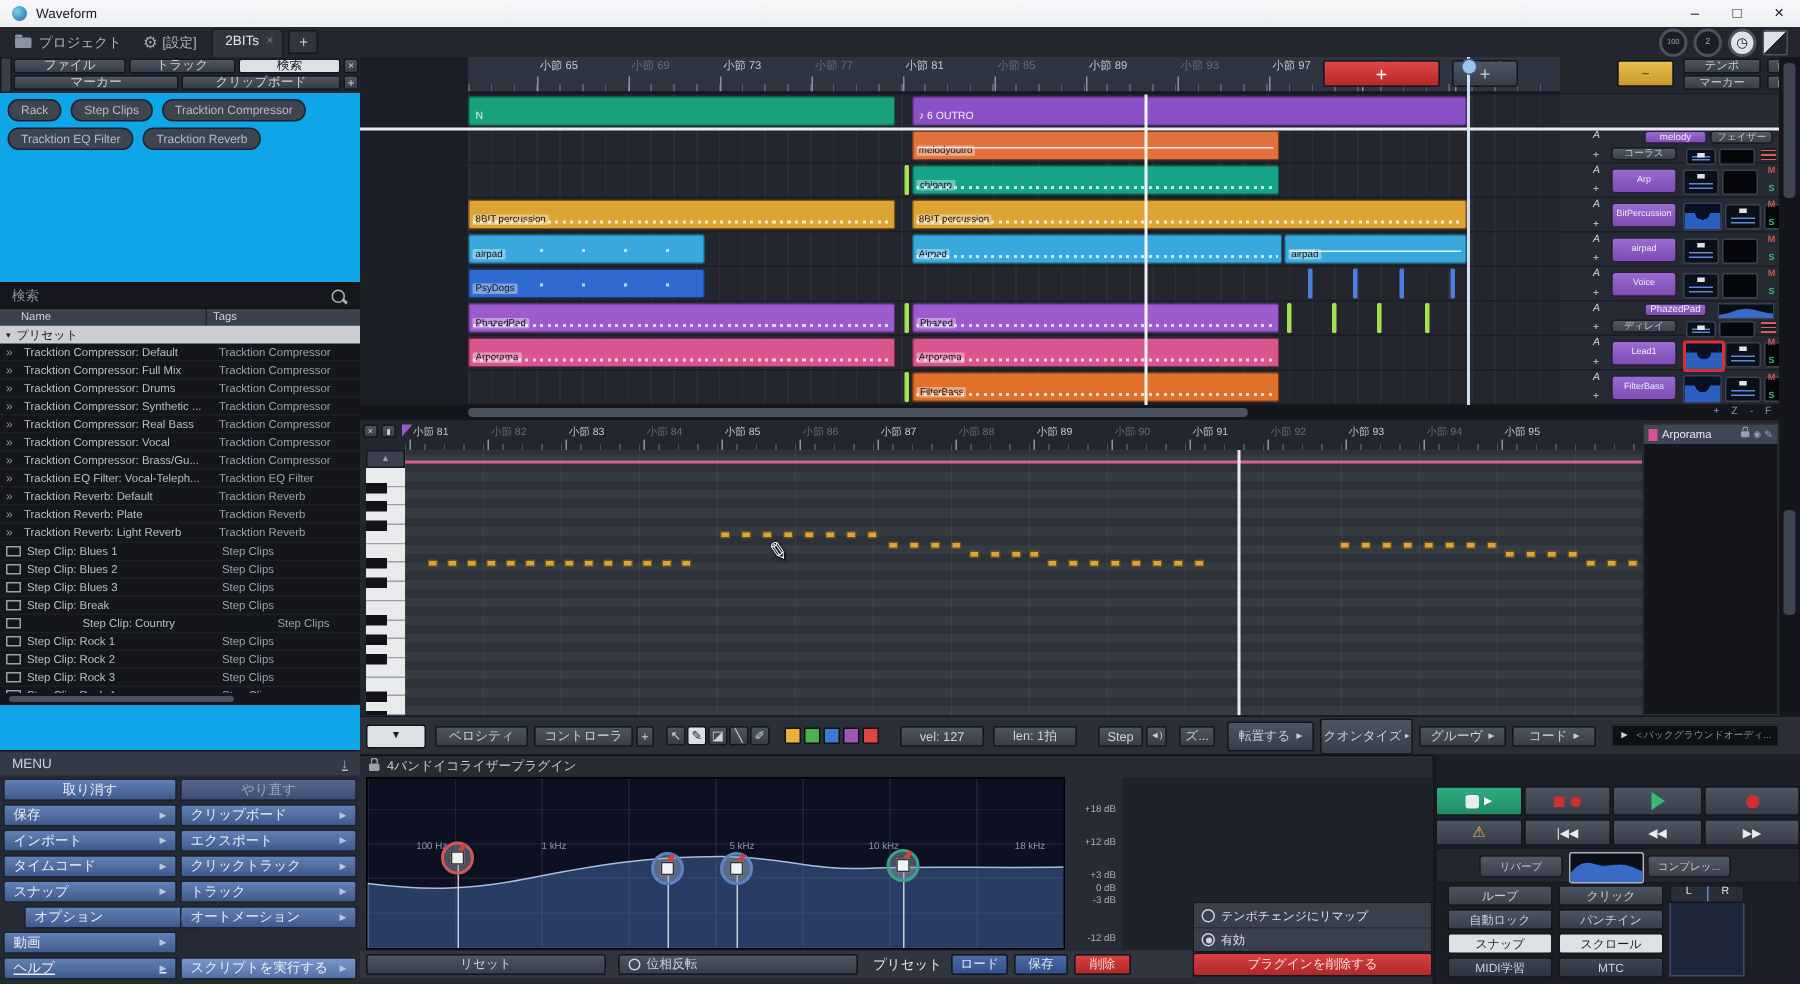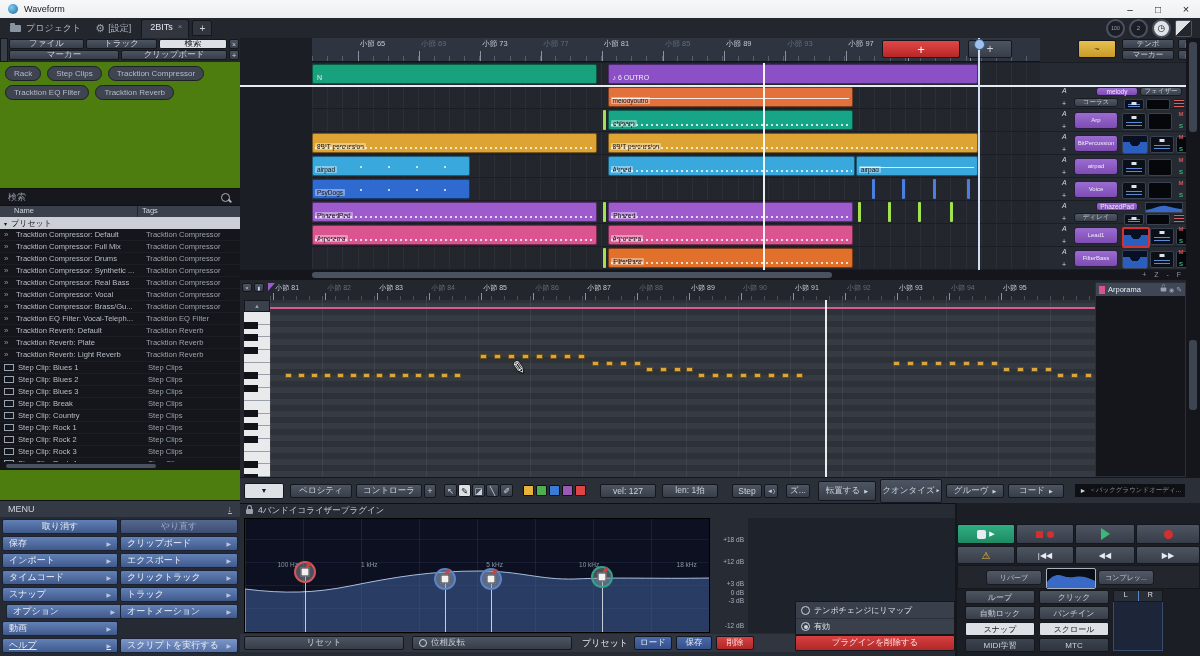--- a/index.html
+++ b/index.html
@@ -113,21 +113,21 @@
         <span>マーカー</span>
       </div>
     <div class="btn abs" style="left:121px;top:12px;width:106px;height:10px;">
         <span>クリップボード</span>
       </div>
     <div class="btn abs" style="left:229px;top:12px;width:10px;height:10px;font-size:8px;">
         <span>+</span>
       </div>
   </div>
 
-  <div class="abs" style="left:0;top:62px;width:268px;height:438px;background:#4d7c0f;border-right:1px solid #0e1013;box-sizing:border-box;">
+  <div class="abs" style="left:0;top:62px;width:268px;height:438px;background:#0ea5e9;border-right:1px solid #0e1013;box-sizing:border-box;">
     <div class="abs" id="tag-area" style="left:2px;top:2px;width:234px;height:122px;"><span class="chipTag">Rack</span><span class="chipTag">Step Clips</span><span class="chipTag">Tracktion Compressor</span><span class="chipTag">Tracktion EQ Filter</span><span class="chipTag">Tracktion Reverb</span></div>
     <div class="abs" style="left:0;top:126px;width:240px;height:18px;background:#16181d;border-top:1px solid #0e1013;border-bottom:1px solid #0e1013;display:flex;align-items:center;box-sizing:border-box;">
       <span style="margin-left:8px;color:#8d95a3;font-size:9px;flex:1;">検索</span>
       <span class="mag" style="margin-right:10px;"></span>
     </div>
     <div class="abs" style="left:0;top:144px;width:240px;height:11px;background:#3a404c;display:flex;font-size:7.5px;color:#cfd5de;">
       <span style="width:138px;padding-left:14px;border-right:1px solid #23262d;box-sizing:border-box;">Name</span>
       <span style="padding-left:4px;">Tags</span>
     </div>
     <div class="abs" id="browser-list" style="left:0;top:155px;width:240px;height:245px;background:#14161b;overflow:hidden;">
@@ -202,21 +202,21 @@
           <span style="width: 126px; overflow: hidden; white-space: nowrap;">Step Clip: Blues 3</span>
           <span style="padding-left: 4px; color: rgb(154, 162, 174); white-space: nowrap;">Step Clips</span>
         </div>
         <div style="height: 11.05px; display: flex; align-items: center; border-bottom: 1px solid rgb(27, 30, 36); font-size: 7.6px; color: rgb(184, 191, 201);">
           <span style="width: 8px; height: 5px; border: 1px solid rgb(154, 162, 174); margin: 0px 4px;"></span>
           <span style="width: 126px; overflow: hidden; white-space: nowrap;">Step Clip: Break</span>
           <span style="padding-left: 4px; color: rgb(154, 162, 174); white-space: nowrap;">Step Clips</span>
         </div>
         <div style="height: 11.05px; display: flex; align-items: center; border-bottom: 1px solid rgb(27, 30, 36); font-size: 7.6px; color: rgb(184, 191, 201);">
           <span style="width: 8px; height: 5px; border: 1px solid rgb(154, 162, 174); margin: 0px 4px;"></span>
-          <span style="width: 126px; overflow: hidden; white-space: nowrap;">Step Clip: Country</span>
+          <span style="width: 126px; overflow: hidden; white-space: nowrap; margin-left: 37px;">Step Clip: Country</span>
           <span style="padding-left: 4px; color: rgb(154, 162, 174); white-space: nowrap;">Step Clips</span>
         </div>
         <div style="height: 11.05px; display: flex; align-items: center; border-bottom: 1px solid rgb(27, 30, 36); font-size: 7.6px; color: rgb(184, 191, 201);">
           <span style="width: 8px; height: 5px; border: 1px solid rgb(154, 162, 174); margin: 0px 4px;"></span>
           <span style="width: 126px; overflow: hidden; white-space: nowrap;">Step Clip: Rock 1</span>
           <span style="padding-left: 4px; color: rgb(154, 162, 174); white-space: nowrap;">Step Clips</span>
         </div>
         <div style="height: 11.05px; display: flex; align-items: center; border-bottom: 1px solid rgb(27, 30, 36); font-size: 7.6px; color: rgb(184, 191, 201);">
           <span style="width: 8px; height: 5px; border: 1px solid rgb(154, 162, 174); margin: 0px 4px;"></span>
           <span style="width: 126px; overflow: hidden; white-space: nowrap;">Step Clip: Rock 2</span>
@@ -260,21 +260,21 @@
           <span class="arrow">▶</span>
         </div>
         <div class="bluebtn" style="position: absolute; left: 2px; top: 53px; width: 116px; height: 15px;">
           <span>タイムコード</span>
           <span class="arrow">▶</span>
         </div>
         <div class="bluebtn" style="position: absolute; left: 2px; top: 70px; width: 116px; height: 15px;">
           <span>スナップ</span>
           <span class="arrow">▶</span>
         </div>
-        <div class="bluebtn" style="position: absolute; left: 6px; top: 87px; width: 116px; height: 15px;">
+        <div class="bluebtn" style="position: absolute; left: 16px; top: 87px; width: 116px; height: 15px;">
           <span>オプション</span>
           <span class="arrow">▶</span>
         </div>
         <div class="bluebtn" style="position: absolute; left: 2px; top: 104px; width: 116px; height: 15px;">
           <span>動画</span>
           <span class="arrow">▶</span>
         </div>
         <div class="bluebtn" style="position: absolute; left: 2px; top: 121px; width: 116px; height: 15px; text-decoration: underline;">
           <span>ヘルプ</span>
           <span class="arrow">▶</span>

